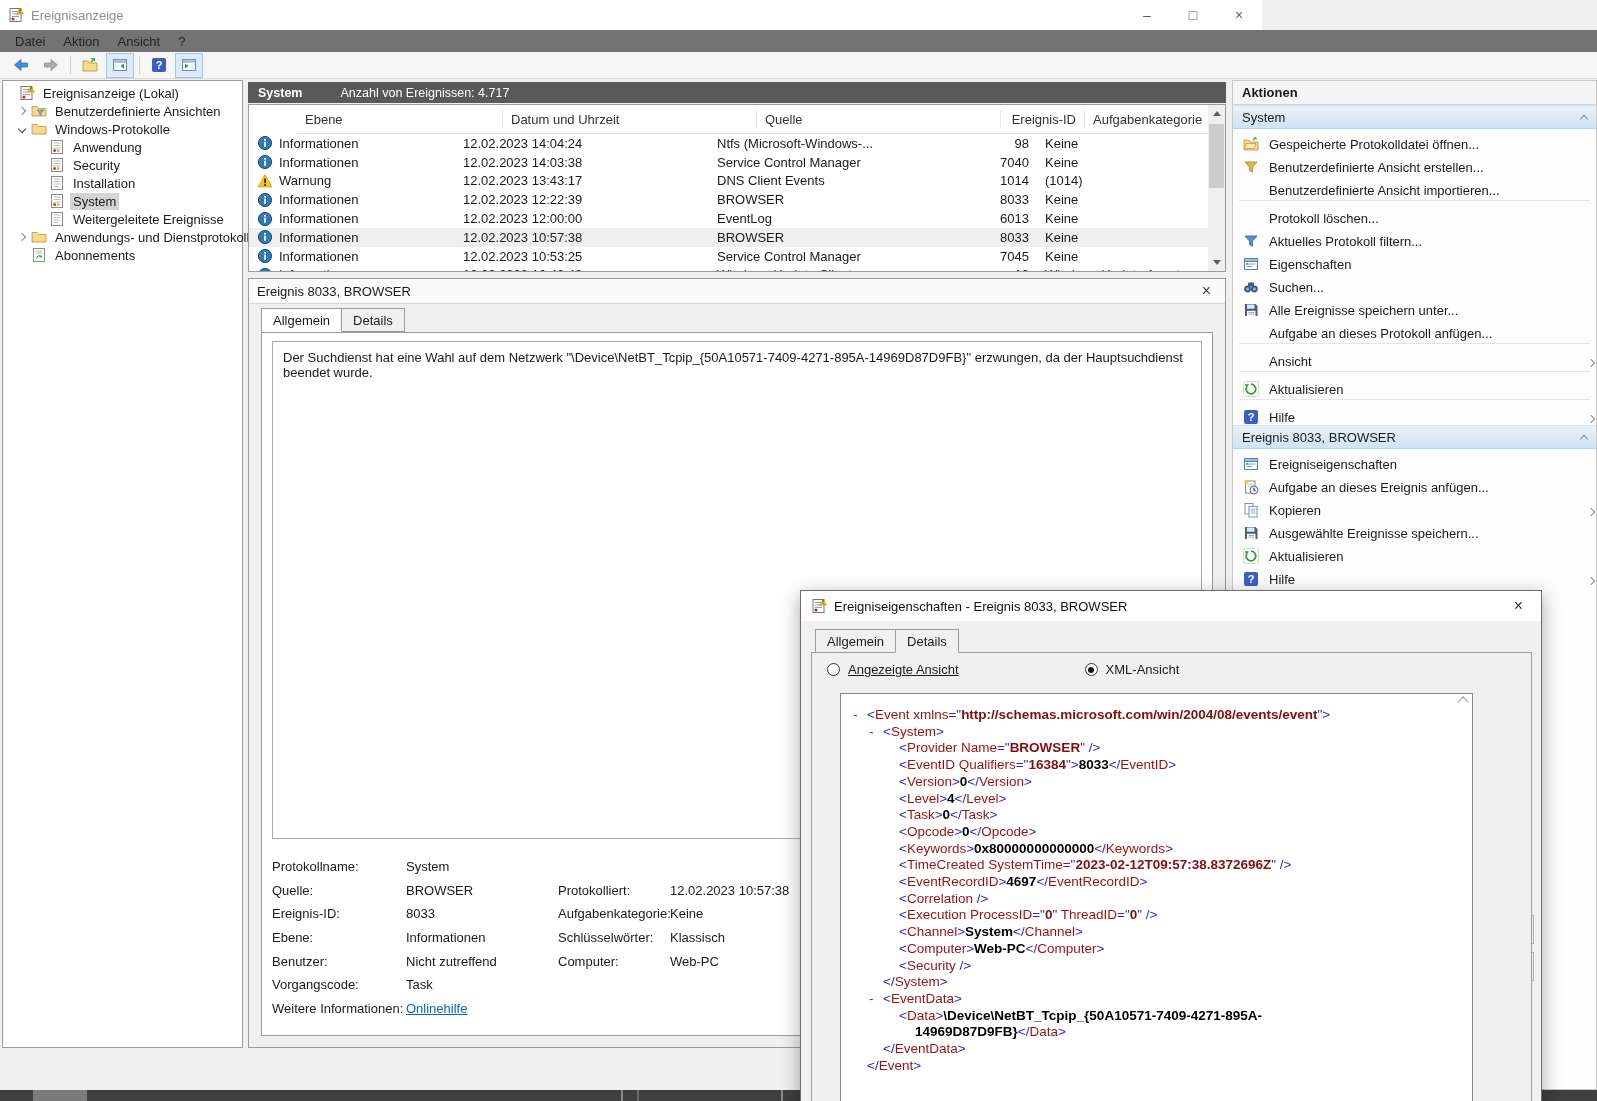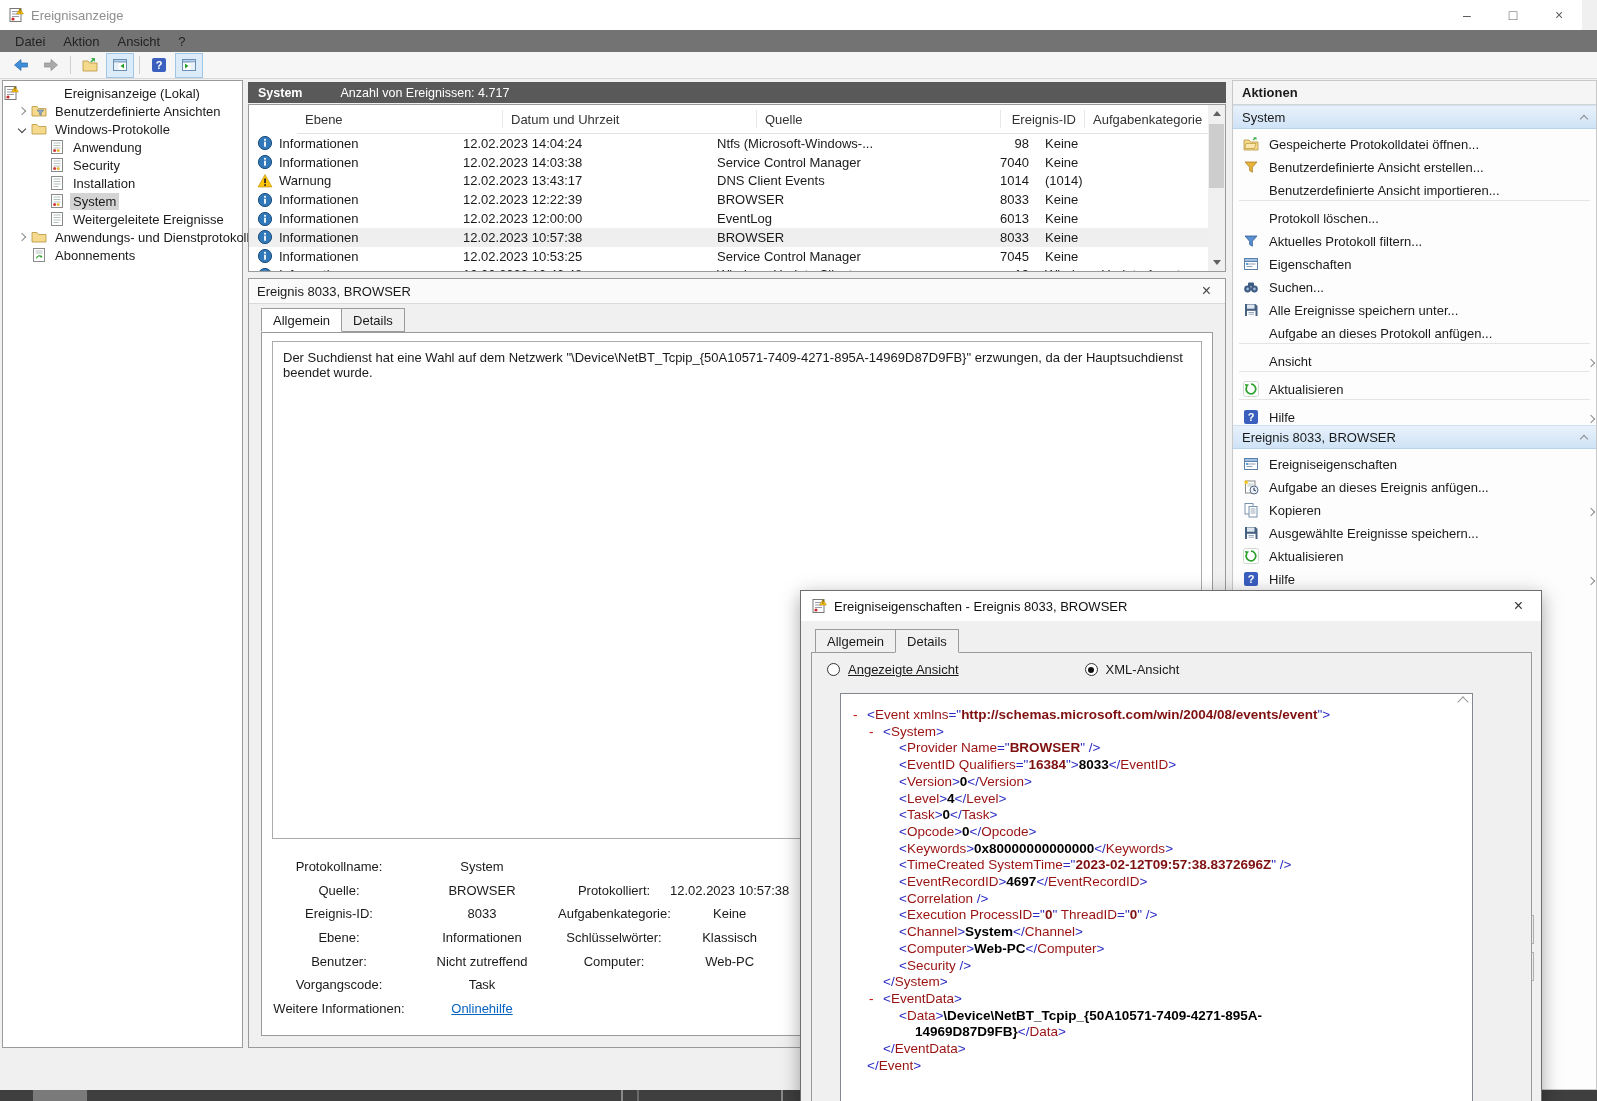--- a/index.html
+++ b/index.html
@@ -2,21 +2,21 @@
 <html><head>
 <meta charset="utf-8">
 <style>
   html,body{margin:0;padding:0;}
   body{width:1597px;height:1101px;overflow:hidden;background:#f0f0f0;
        font-family:"Liberation Sans",sans-serif;font-size:13px;color:#1a1a1a;
        -webkit-font-smoothing:antialiased;}
   #app{position:relative;width:1597px;height:1101px;background:#f0f0f0;}
 
   
-  .titlebar{position:absolute;left:0;top:0;width:1582px;height:30px;background:#ffffff;
+  .titlebar{position:absolute;left:0;top:0;width:1262px;height:30px;background:#ffffff;
             display:flex;align-items:center;}
   .titlebar .app-icon{margin-left:8px;}
   .titlebar .title{margin-left:7px;color:#8f8f8f;font-size:13px;}
   .win-controls{margin-left:auto;display:flex;}
   .win-btn{width:46px;height:30px;display:flex;align-items:center;justify-content:center;
            color:#5f5f5f;font-size:14px;}
   .menubar{position:absolute;left:0;top:30px;width:1597px;height:22px;background:#737373;
            display:flex;align-items:center;padding-left:6px;box-sizing:border-box;}
   .menu-item{padding:2px 9px;color:#222;}
   .toolbar{position:absolute;left:0;top:52px;width:1597px;height:27px;background:#f6f6f6;
@@ -79,21 +79,21 @@
   .detail .tabs{top:29px;}
   .tab{padding:4px 11px 3px;border:1px solid #9b9b9b;background:#f0f0f0;margin-right:-1px;
        position:relative;z-index:1;}
   .tab.active{background:#fff;border-bottom-color:#fff;z-index:3;top:0;}
   .tab-page{position:absolute;left:12px;top:53px;width:952px;height:704px;background:#fff;
             border:1px solid #9b9b9b;box-sizing:border-box;z-index:2;}
   .desc-box{position:absolute;left:10px;top:8px;width:930px;height:498px;border:1px solid #ababab;
             box-sizing:border-box;padding:8px 10px;overflow:hidden;}
   .fields{position:absolute;left:10px;top:522px;display:grid;
           grid-template-columns:134px 152px 112px auto;grid-auto-rows:23.6px;align-items:center;}
-  .f-cell{white-space:nowrap;text-align:center;}
+  .f-cell{white-space:nowrap;}
   .link{color:#0563c1;text-decoration:underline;}
 
   
   .actions{position:absolute;left:1232px;top:80px;width:365px;height:1010px;background:#fdfdfd;
            border:1px solid #c8c8c8;box-sizing:border-box;}
   .actions-title{height:23px;display:flex;align-items:center;padding-left:9px;font-weight:bold;
                  background:#f5f5f5;border-bottom:1px solid #d4d4d4;}
   .action-section{height:22px;display:flex;align-items:center;padding:0 9px;
                   background:linear-gradient(#e8f1fb,#cfe3f6);border-top:1px solid #cfe0f1;
                   border-bottom:1px solid #b9d3ec;}
@@ -220,21 +220,21 @@
             <rect x="1.5" y="2.5" width="13" height="11" fill="#fff" stroke="#6b8fb3"></rect>
             <rect x="1.5" y="2.5" width="13" height="2.5" fill="#b7d2ea" stroke="#6b8fb3"></rect>
             <rect x="9.5" y="5.5" width="4.5" height="7.5" fill="#e9f1f8"></rect>
             <polygon points="4,6.5 4,11.5 7.5,9" fill="#2ca02c"></polygon>
           </svg>
         </span>
       </div>
     </div>
 
   <div class="tree" id="tree">
-      <div class="tree-row" style="padding-left: 0; gap: 37px;">
+      <div class="tree-row" style="padding-left: 16px;">
         <span class="icon">
           <svg viewBox="0 0 16 16">
             <rect x="2" y="1.5" width="11" height="13" fill="#fff" stroke="#777"></rect>
             <line x1="4" y1="4.5" x2="11" y2="4.5" stroke="#99a"></line>
             <line x1="4" y1="7" x2="11" y2="7" stroke="#99a"></line>
             <line x1="4" y1="9.5" x2="11" y2="9.5" stroke="#99a"></line>
             <circle cx="5" cy="12" r="1.6" fill="#cc2b2b"></circle>
             <polygon points="12,1.5 15.5,7 8.5,7" fill="#fdc50f" stroke="#a88300" stroke-width="0.5"></polygon>
             <text x="12" y="6.2" font-size="4.5" text-anchor="middle" font-weight="bold" font-family="Liberation Sans,sans-serif">!</text>
           </svg>

